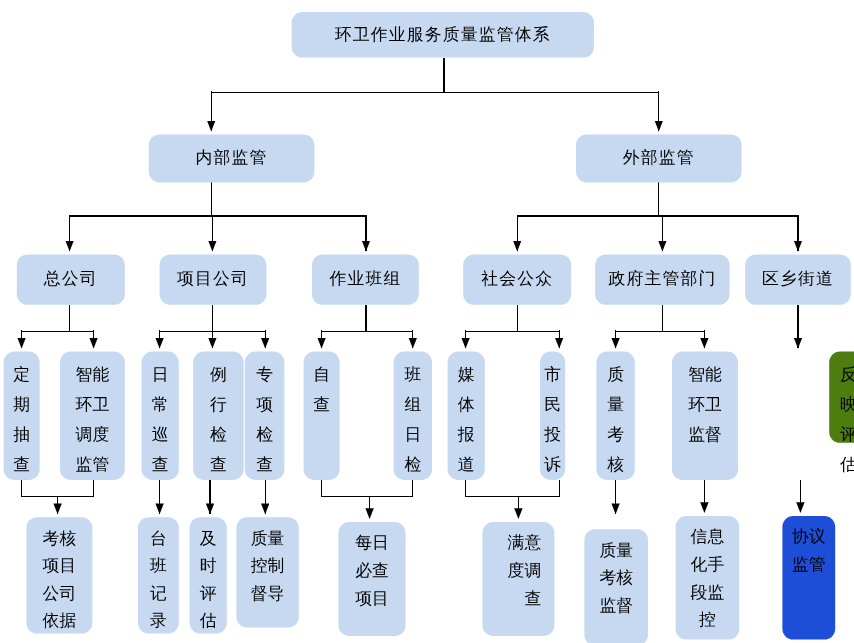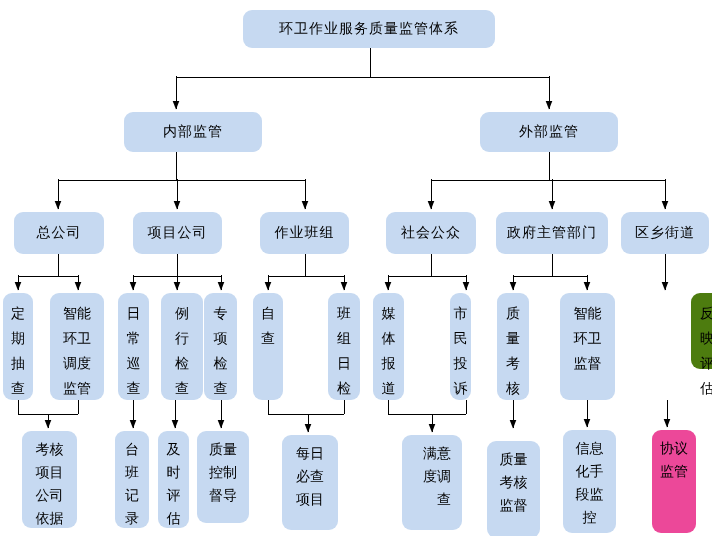--- a/index.html
+++ b/index.html
@@ -131,15 +131,15 @@
   <div class="node v l4 v1" style="left: 651px; top: 293px; width: 32px; height: 76px; background: #4d7c0f; margin-left: 40px;">反映评估</div>
 
   <div class="node v l5 v2" style="left: 22px; top: 431px; width: 55px; height: 97px; background: rgb(198, 217, 241);">考核项目公司依据</div>
   <div class="node v l5 v1" style="left: 115px; top: 431px; width: 34px; height: 97px; background: rgb(198, 217, 241);">台班记录</div>
   <div class="node v l5 v1" style="left: 158px; top: 431px; width: 31px; height: 97px; background: rgb(198, 217, 241);">及时评估</div>
   <div class="node v l5 v2" style="left: 197px; top: 431px; width: 52px; height: 92px; background: rgb(198, 217, 241);">质量控制督导</div>
   <div class="node v l5 v2" style="left: 282px; top: 435px; width: 56px; height: 95px; background: rgb(198, 217, 241);">每日必查项目</div>
   <div class="node v l5 v2" style="left: 402px; top: 435px; width: 60px; height: 95px; background: rgb(198, 217, 241); text-align: right;">满意度调查</div>
   <div class="node v l5 v2" style="left: 487px; top: 441px; width: 53px; height: 97px; background: rgb(198, 217, 241);">质量考核监督</div>
   <div class="node v l5 v2" style="left: 563px; top: 430px; width: 53px; height: 103px; background: rgb(198, 217, 241);">信息化手段监控</div>
-  <div class="node v l5 v1" style="left: 652px; top: 430px; width: 44px; height: 103px; background: #ec4899;">协议监管</div>
+  <div class="node v l5 v1" style="left: 652px; top: 430px; width: 44px; height: 103px; background: #1d4ed8;">协议监管</div>
 
 </div>
 
 </body></html>

